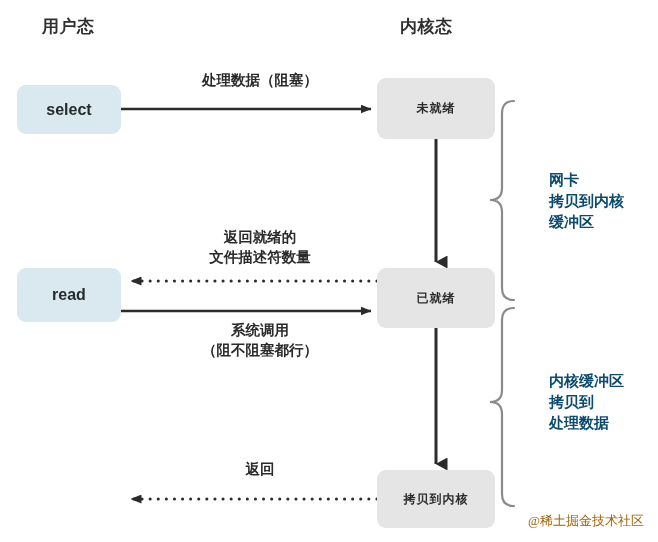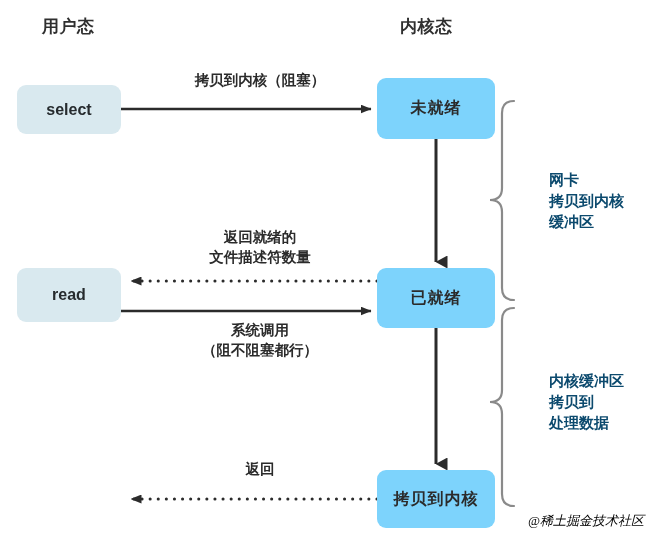--- a/index.html
+++ b/index.html
@@ -38,23 +38,23 @@
     text-align: left;
     white-space: nowrap;
   }
   .node.user {
     background: #d9e9ef;
     color: #262b2e;
     font-size: 16px;
     font-weight: 700;
   }
   .node.kernel {
-    background: #7dd3fc;
+    background: #e5e5e5;
     color: #2b2b2b;
-    font-size: 16px;
+    font-size: 12px;
     font-weight: 700;
     letter-spacing: 1px;
   }
 
   #node-select     { left: 17px;  top: 85px;  width: 104px; height: 49px; }
   #node-read       { left: 17px;  top: 268px; width: 104px; height: 54px; }
   #node-process    { left: 17px;  top: 474px; width: 104px; height: 50px; }
 
   #node-notready   { left: 377px; top: 78px;  width: 118px; height: 61px; }
   #node-ready      { left: 377px; top: 268px; width: 118px; height: 60px; }
@@ -84,23 +84,22 @@
   }
   #lbl-bracket-1 { left: 549px; top: 169px; }
   #lbl-bracket-2 { left: 549px; top: 370px; }
 
   #watermark {
     position: absolute;
     left: 528px;
     top: 512px;
     font-size: 13px;
     font-family: "Liberation Serif", "DejaVu Serif", serif;
-    color: #000000;
+    color: #a16207;
     white-space: nowrap;
-    font-style: italic;
   }
 
   svg.layer {
     position: absolute;
     left: 0;
     top: 0;
     width: 658px;
     height: 542px;
     pointer-events: none;
   }
@@ -143,21 +142,21 @@
     <path d="M514,308 q-12,0 -12,12 L502,390 q0,12 -12,12 q12,0 12,12 L502,494 q0,12 12,12" fill="none" stroke="#8a8a8a" stroke-width="2.2" stroke-linecap="round"></path>
   </svg>
 
   <div class="node user" id="node-select">select</div>
   <div class="node user" id="node-read">read</div>
 
   <div class="node kernel" id="node-notready">未就绪</div>
   <div class="node kernel" id="node-ready">已就绪</div>
   <div class="node kernel" id="node-copydone">拷贝到内核</div>
 
-  <div class="edge-label" id="lbl-syscall-block">拷贝到内核（阻塞）</div>
+  <div class="edge-label" id="lbl-syscall-block">处理数据（阻塞）</div>
   <div class="edge-label" id="lbl-return-ready">返回就绪的
 文件描述符数量</div>
   <div class="edge-label" id="lbl-syscall-nb">系统调用
 （阻不阻塞都行）</div>
   <div class="edge-label" id="lbl-return">返回</div>
 
   <div class="bracket-label" id="lbl-bracket-1">网卡
 拷贝到内核
 缓冲区</div>
   <div class="bracket-label" id="lbl-bracket-2">内核缓冲区

